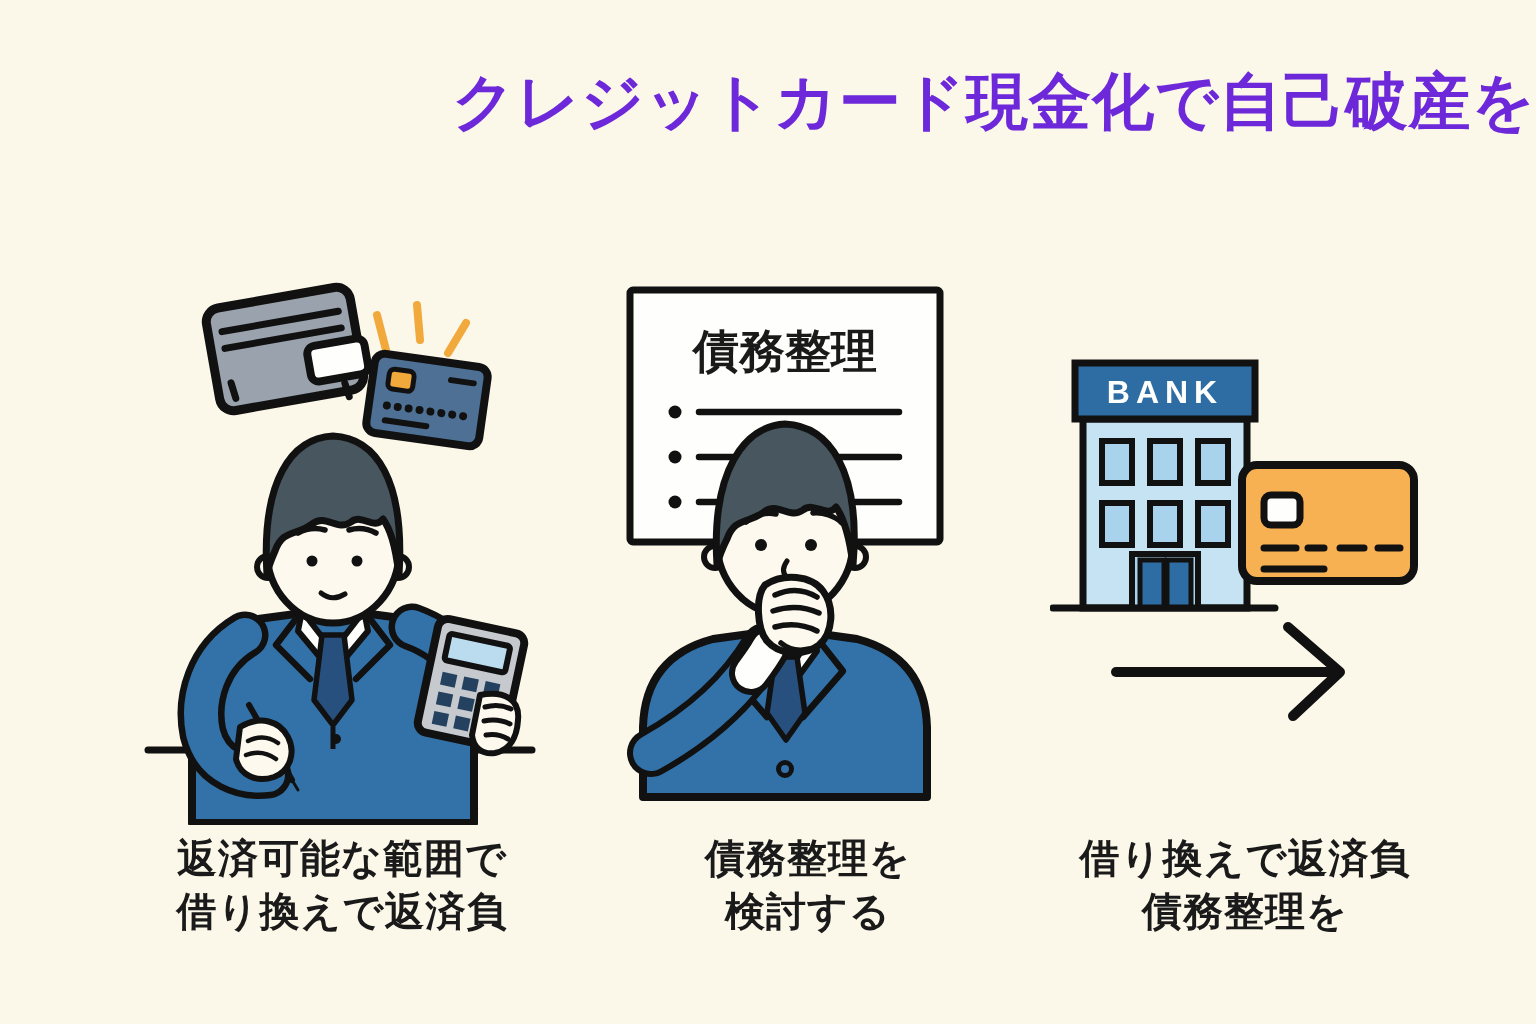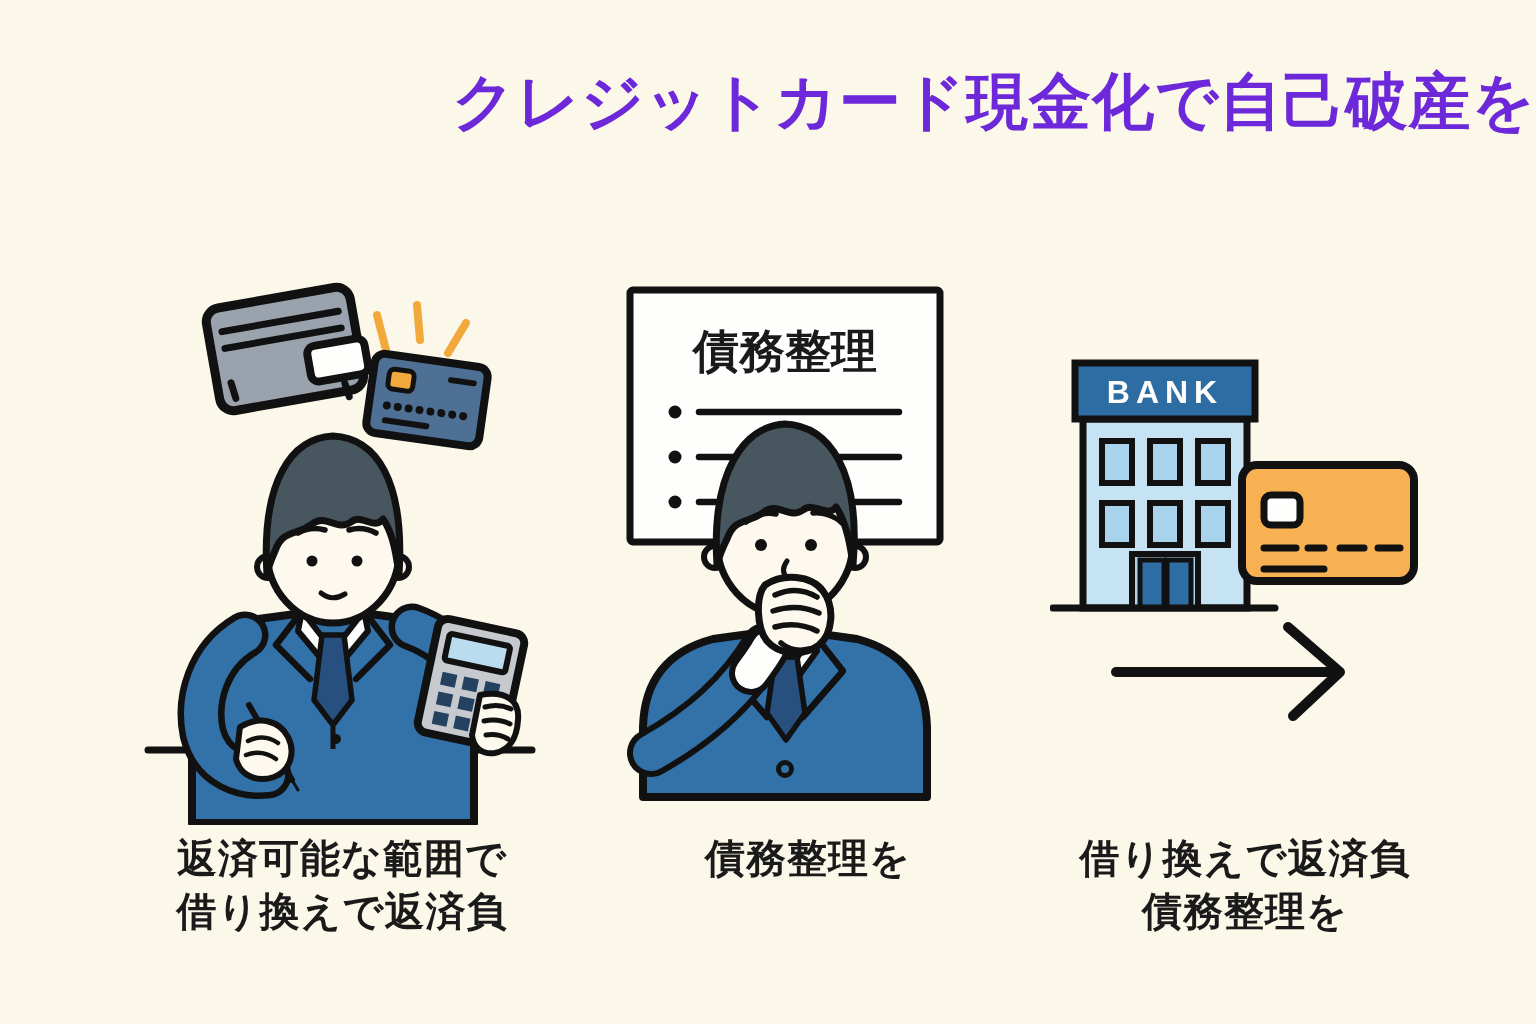--- a/index.html
+++ b/index.html
@@ -224,19 +224,20 @@
       <path d="M238,272 L290,317 L243,361"></path>
     </g>
   </svg>
 
   <div class="caption cap1">
     <div>返済可能な範囲で</div>
     <div>借り換えで返済負</div>
   </div>
   <div class="caption cap2">
     <div>債務整理を</div>
+    <div>検討する</div>
   </div>
   <div class="caption cap3">
     <div>借り換えで返済負</div>
     <div>債務整理を</div>
   </div>
 
 </div>
 
 </body></html>

